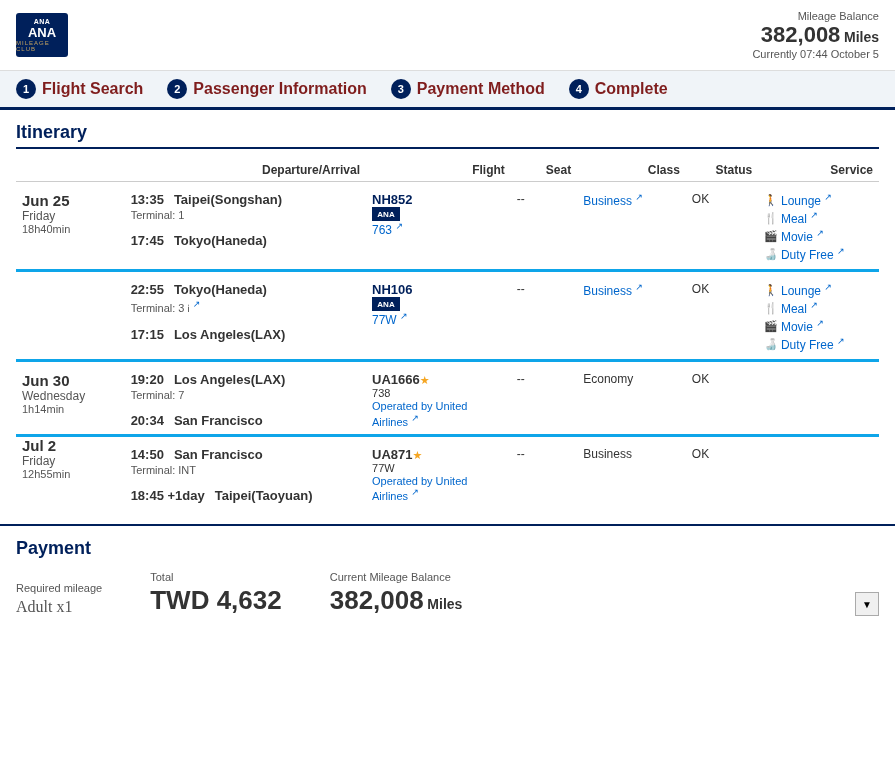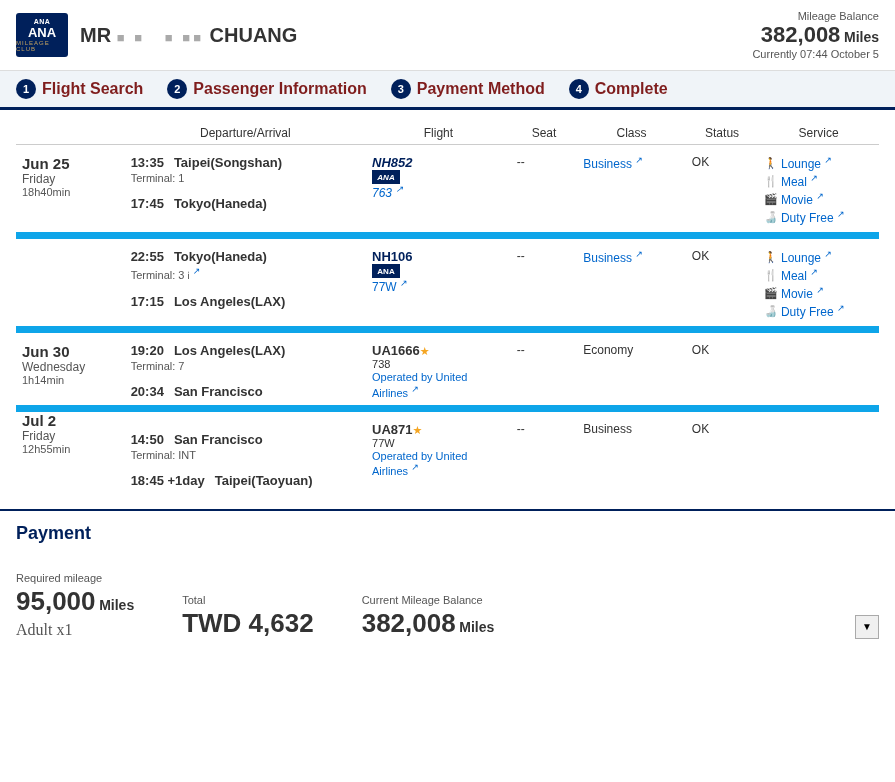--- a/index.html
+++ b/index.html
@@ -23,21 +23,21 @@
     .steps { display: flex; align-items: center; background: #f0f4f8; border-bottom: 3px solid #00205b; padding: 8px 16px; gap: 0; }
     .step { display: flex; align-items: center; gap: 6px; margin-right: 24px; }
     .step-num { width: 20px; height: 20px; border-radius: 50%; background: #00205b; color: #fff; font-size: 11px; font-weight: bold; display: flex; align-items: center; justify-content: center; }
     .step-label { font-size: 16px; font-weight: bold; color: #7f1d1d; }
 
     
     .itinerary-section { padding: 12px 16px 0; }
     .section-title { font-size: 18px; font-weight: bold; color: #00205b; margin-bottom: 10px; border-bottom: 2px solid #00205b; padding-bottom: 4px; }
 
     .itinerary-table { width: 100%; border-collapse: collapse; }
-    .itinerary-table th { font-size: 12px; color: #333; font-weight: normal; text-align: center; padding: 4px 6px; border-bottom: 1px solid #ccc; }
+    .itinerary-table th { font-size: 12px; color: #333; font-weight: bold; text-align: right; padding: 4px 6px; border-bottom: 1px solid #ccc; }
     .itinerary-table td { padding: 5px 6px; vertical-align: top; font-size: 12px; }
     .col-date { width: 90px; }
     .col-depart { width: 200px; }
     .col-flight { width: 120px; }
     .col-seat { width: 55px; margin-top: 20px; }
     .col-class { width: 90px; }
     .col-status { width: 60px; margin-left: 42px; }
     .col-service { width: 100px; }
 
     .date-cell { font-size: 15px; font-weight: bold; color: #333; }
@@ -47,32 +47,32 @@
     .time { font-weight: bold; font-size: 13px; margin-right: 6px; }
     .city { font-weight: bold; font-size: 13px; }
     .terminal { font-size: 11px; color: #555; }
 
     .flight-num { font-weight: bold; font-size: 13px; }
     .flight-plane { font-size: 11px; }
     .ana-blue { color: #00205b; }
     .link-blue { color: #0066cc; text-decoration: none; font-size: 12px; }
     .ext-icon { font-size: 9px; }
 
-    .row-separator { border-top: 7px solid #0ea5e9; }
+    .row-separator { border-top: 3px solid #0ea5e9; }
 
     .service-item { display: flex; align-items: center; gap: 3px; font-size: 11px; margin-bottom: 2px; }
     .service-icon { font-size: 11px; }
 
     .operated { font-size: 11px; color: #0066cc; text-decoration: none; }
 
     .star-icon { color: #f5a623; font-size: 11px; }
 
     
     .payment-section { margin-top: 16px; border-top: 2px solid #00205b; padding: 12px 16px; }
-    .payment-title { font-size: 18px; font-weight: bold; color: #00205b; margin-bottom: 28px; }
+    .payment-title { font-size: 18px; font-weight: bold; color: #00205b; margin-bottom: 12px; }
     .payment-row { display: flex; align-items: flex-end; gap: 48px; }
     .payment-item label { font-size: 11px; color: #555; display: block; margin-bottom: 2px; }
     .payment-item .big-val { font-size: 26px; font-weight: bold; color: #333; }
     .payment-item .unit { font-size: 14px; font-weight: bold; }
     .adult-note { font-size: 16px; color: #555; margin-top: 4px; font-family: Liberation Serif, serif; }
     .dropdown-btn { width: 24px; height: 24px; border: 1px solid #aaa; background: #f0f0f0; cursor: pointer; display: flex; align-items: center; justify-content: center; font-size: 10px; margin-left: auto; margin-top: 8px; }
     .payment-right { margin-left: auto; }
 
     .depart-block { display: flex; flex-direction: column; gap: 2px; }
     .depart-line { display: flex; align-items: baseline; gap: 4px; }
@@ -80,27 +80,20 @@
 </head>
 <body>
 
 <div class="header">
   <div class="header-left">
     <div class="ana-logo">
       <span class="ana-logo-text">ANA</span>
       <span class="ana-logo-main">ANA</span>
       <span class="ana-logo-sub">MILEAGE CLUB</span>
     </div>
-    <div>
-      <span class="user-name">
-        <span>MR</span>
-        <span style="font-size:13px;color:#aaa;letter-spacing:3px;">■ ■ &nbsp; ■ ■■</span>
-        <span>CHUANG</span>
-      </span>
-    </div>
   </div>
   <div class="header-right">
     <div class="mileage-label">Mileage Balance</div>
     <div>
       <span class="mileage-value">382,008</span>
       <span class="mileage-unit">Miles</span>
     </div>
     <div class="mileage-date">Currently 07:44 October 5</div>
   </div>
 </div>
@@ -118,20 +111,21 @@
     <div class="step-num">3</div>
     <span class="step-label">Payment Method</span>
   </div>
   <div class="step">
     <div class="step-num">4</div>
     <span class="step-label">Complete</span>
   </div>
 </div>
 
 <div class="itinerary-section">
+  <div class="section-title">Itinerary</div>
   <table class="itinerary-table">
     <thead>
       <tr>
         <th class="col-date"></th>
         <th class="col-depart">Departure/Arrival</th>
         <th class="col-flight">Flight</th>
         <th class="col-seat">Seat</th>
         <th class="col-class">Class</th>
         <th class="col-status">Status</th>
         <th class="col-service">Service</th>
@@ -151,21 +145,21 @@
         <span class="city">Taipei(Songshan)</span>
       </div>
       <div class="terminal">Terminal: 1</div>
       <div style="height:8px;"></div>
       <div class="depart-line">
         <span class="time">17:45</span>
         <span class="city">Tokyo(Haneda)</span>
       </div>
     </div>
           </td>
-          <td style="padding-top: 10px; font-style: italic;">
+          <td style="padding-top: 10px;">
       <div class="flight-num ana-blue">NH852</div>
       <div style="display:flex;align-items:center;gap:2px;">
         <svg width="28" height="14" viewBox="0 0 28 14">
           <rect width="28" height="14" fill="#00205b"></rect>
           <text x="14" y="10" text-anchor="middle" fill="white" font-size="8" font-weight="bold" font-family="Arial">ANA</text>
         </svg>
       </div>
       <div><a href="#" class="link-blue">763 <sup class="ext-icon">↗</sup></a></div>
           </td>
           <td style="padding-top: 10px;"><span>--</span></td>
@@ -267,21 +261,21 @@
           <td style="padding-top: 10px;"><span>Economy</span></td>
           <td style="padding-top: 10px;"><span>OK</span></td>
           <td style="padding-top: 10px;"></td>
         </tr>
         <tr class="row-separator">
           <td style="vertical-align: top; padding-top: 0;">
             <div class="date-cell">Jul 2</div>
       <div class="date-day">Friday</div>
       <div class="date-dur">12h55min</div>
           </td>
-          <td style="padding-top: 20px;">
+          <td style="padding-top: 10px;">
     <div class="depart-block">
       <div class="depart-line">
         <span class="time">14:50</span>
         <span class="city">San Francisco</span>
       </div>
       <div class="terminal">Terminal: INT</div>
       <div style="height:8px;"></div>
       <div class="depart-line">
         <span class="time">18:45 +1day</span>
         <span class="city">Taipei(Taoyuan)</span>
@@ -300,24 +294,20 @@
         </tr>
       </tbody>
   </table>
 </div>
 
 <div class="payment-section">
   <div class="payment-title">Payment</div>
   <div class="payment-row">
     <div class="payment-item">
       <label>Required mileage</label>
-      <div>
-        <span class="big-val">95,000</span>
-        <span class="unit">Miles</span>
-      </div>
       <div class="adult-note">Adult x1</div>
     </div>
     <div class="payment-item">
       <label>Total</label>
       <div>
         <span class="big-val">TWD 4,632</span>
       </div>
     </div>
     <div class="payment-item">
       <label>Current Mileage Balance</label>

